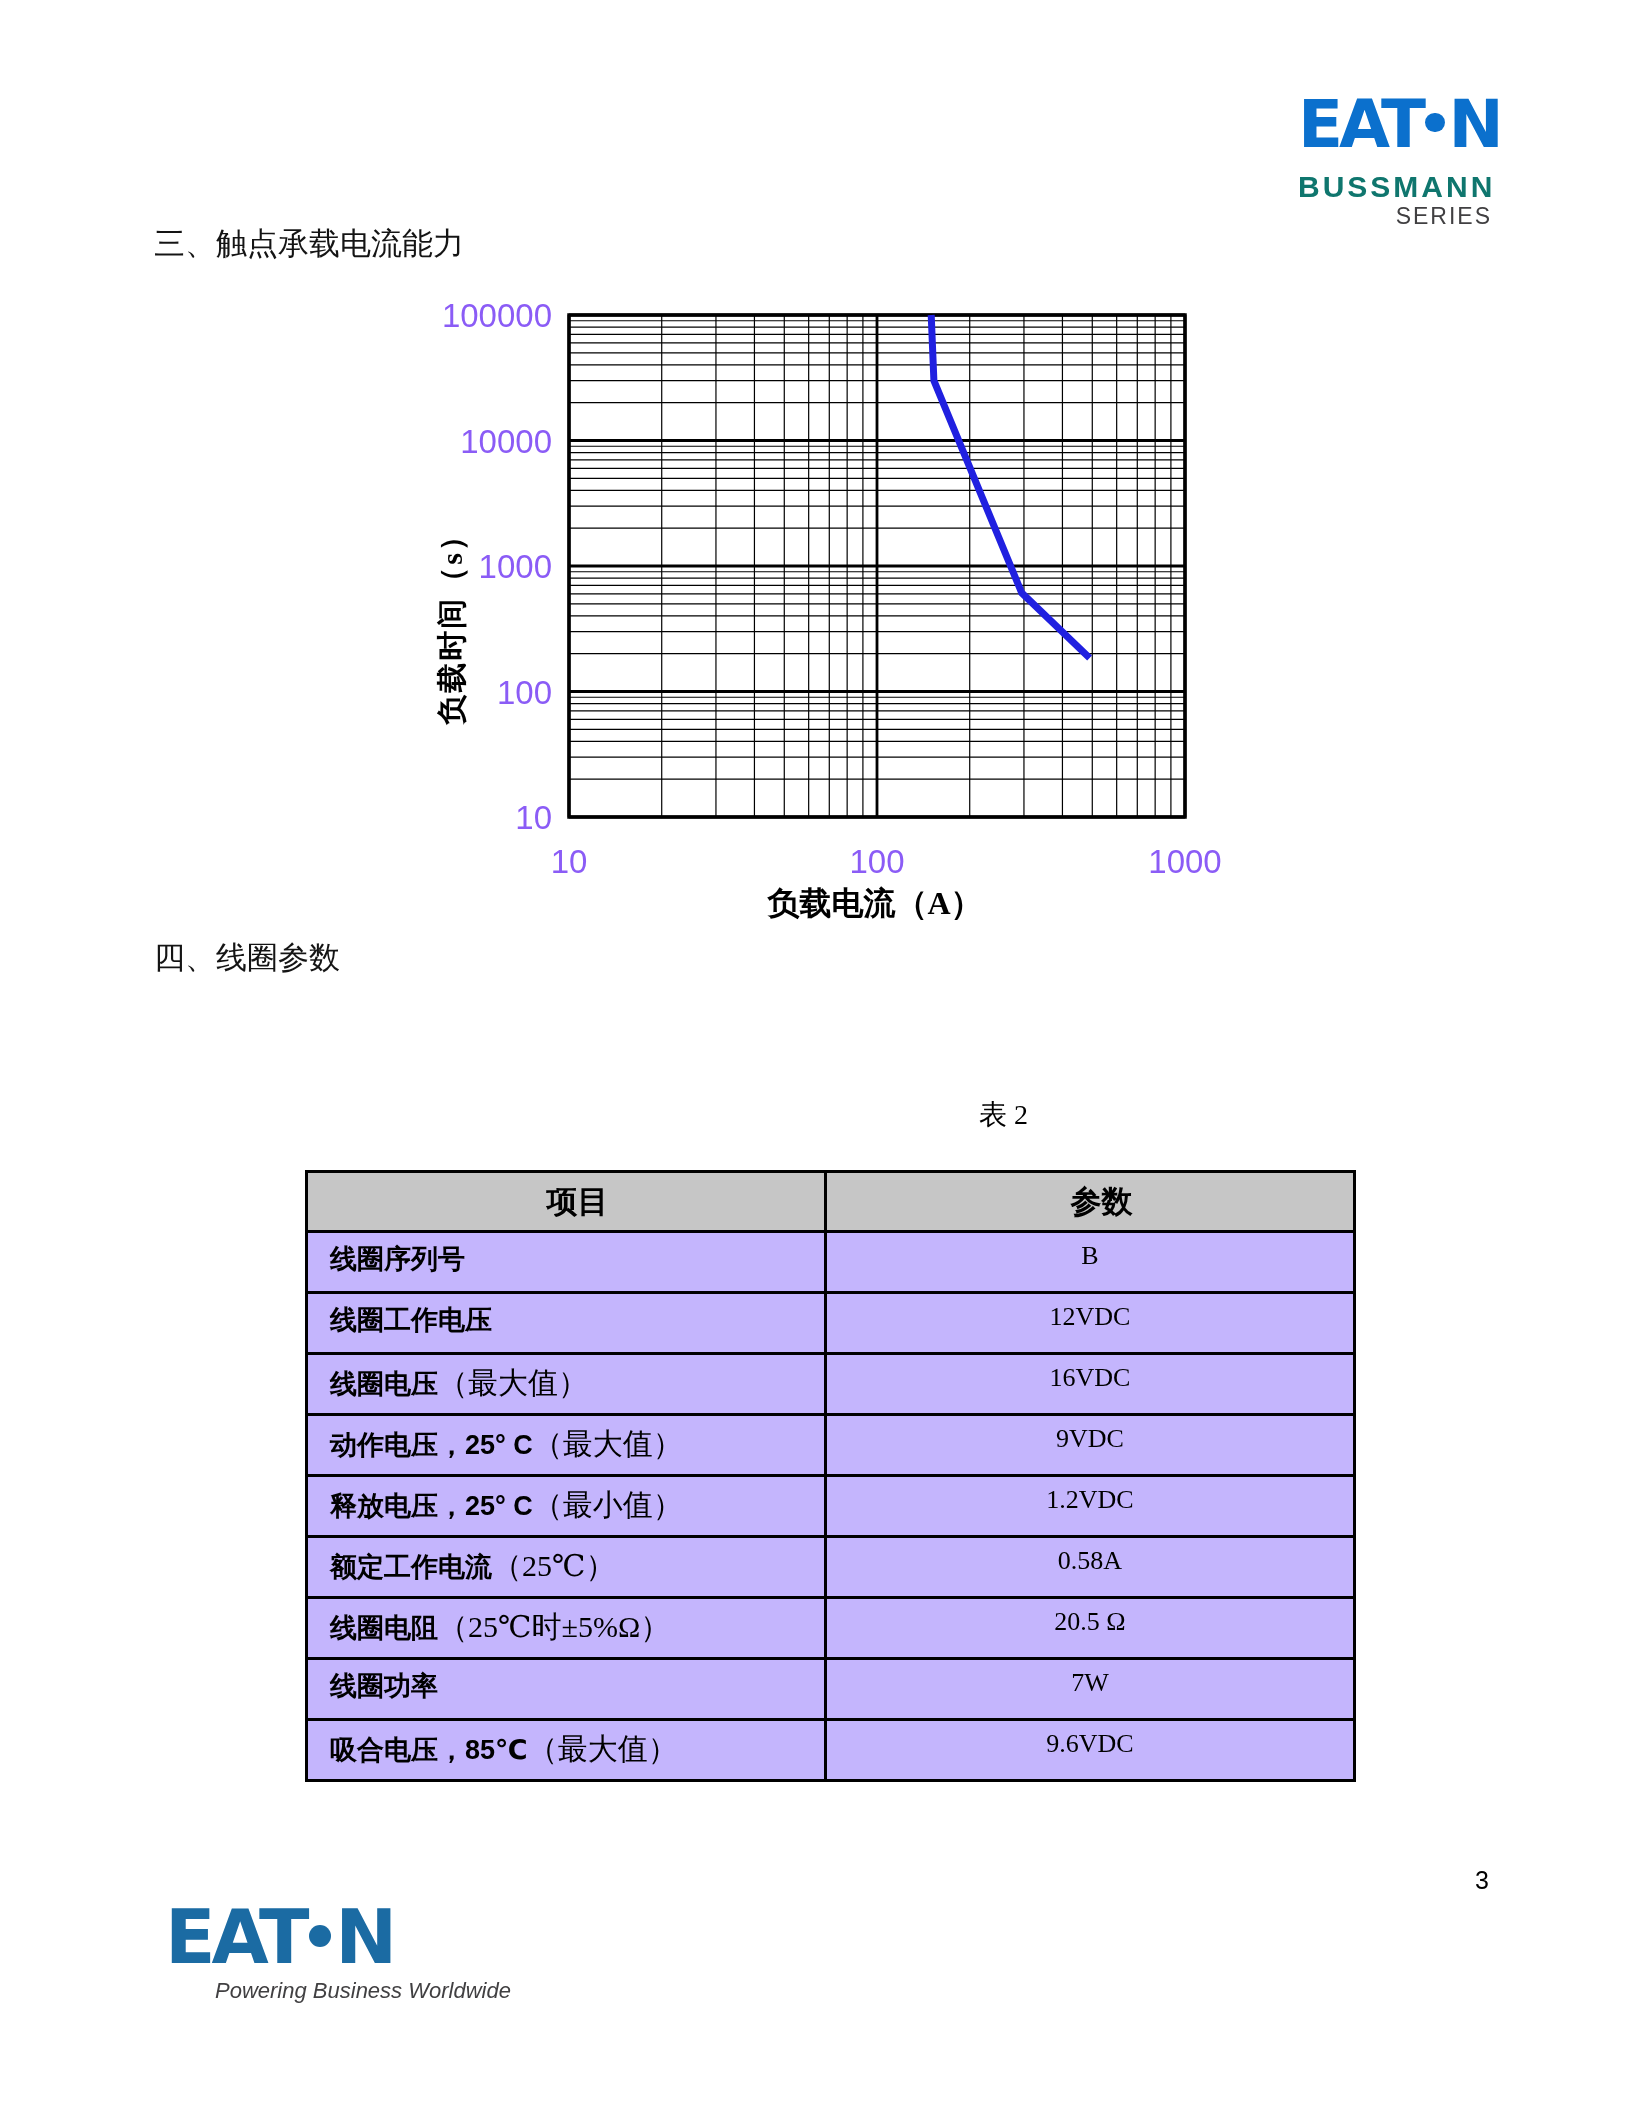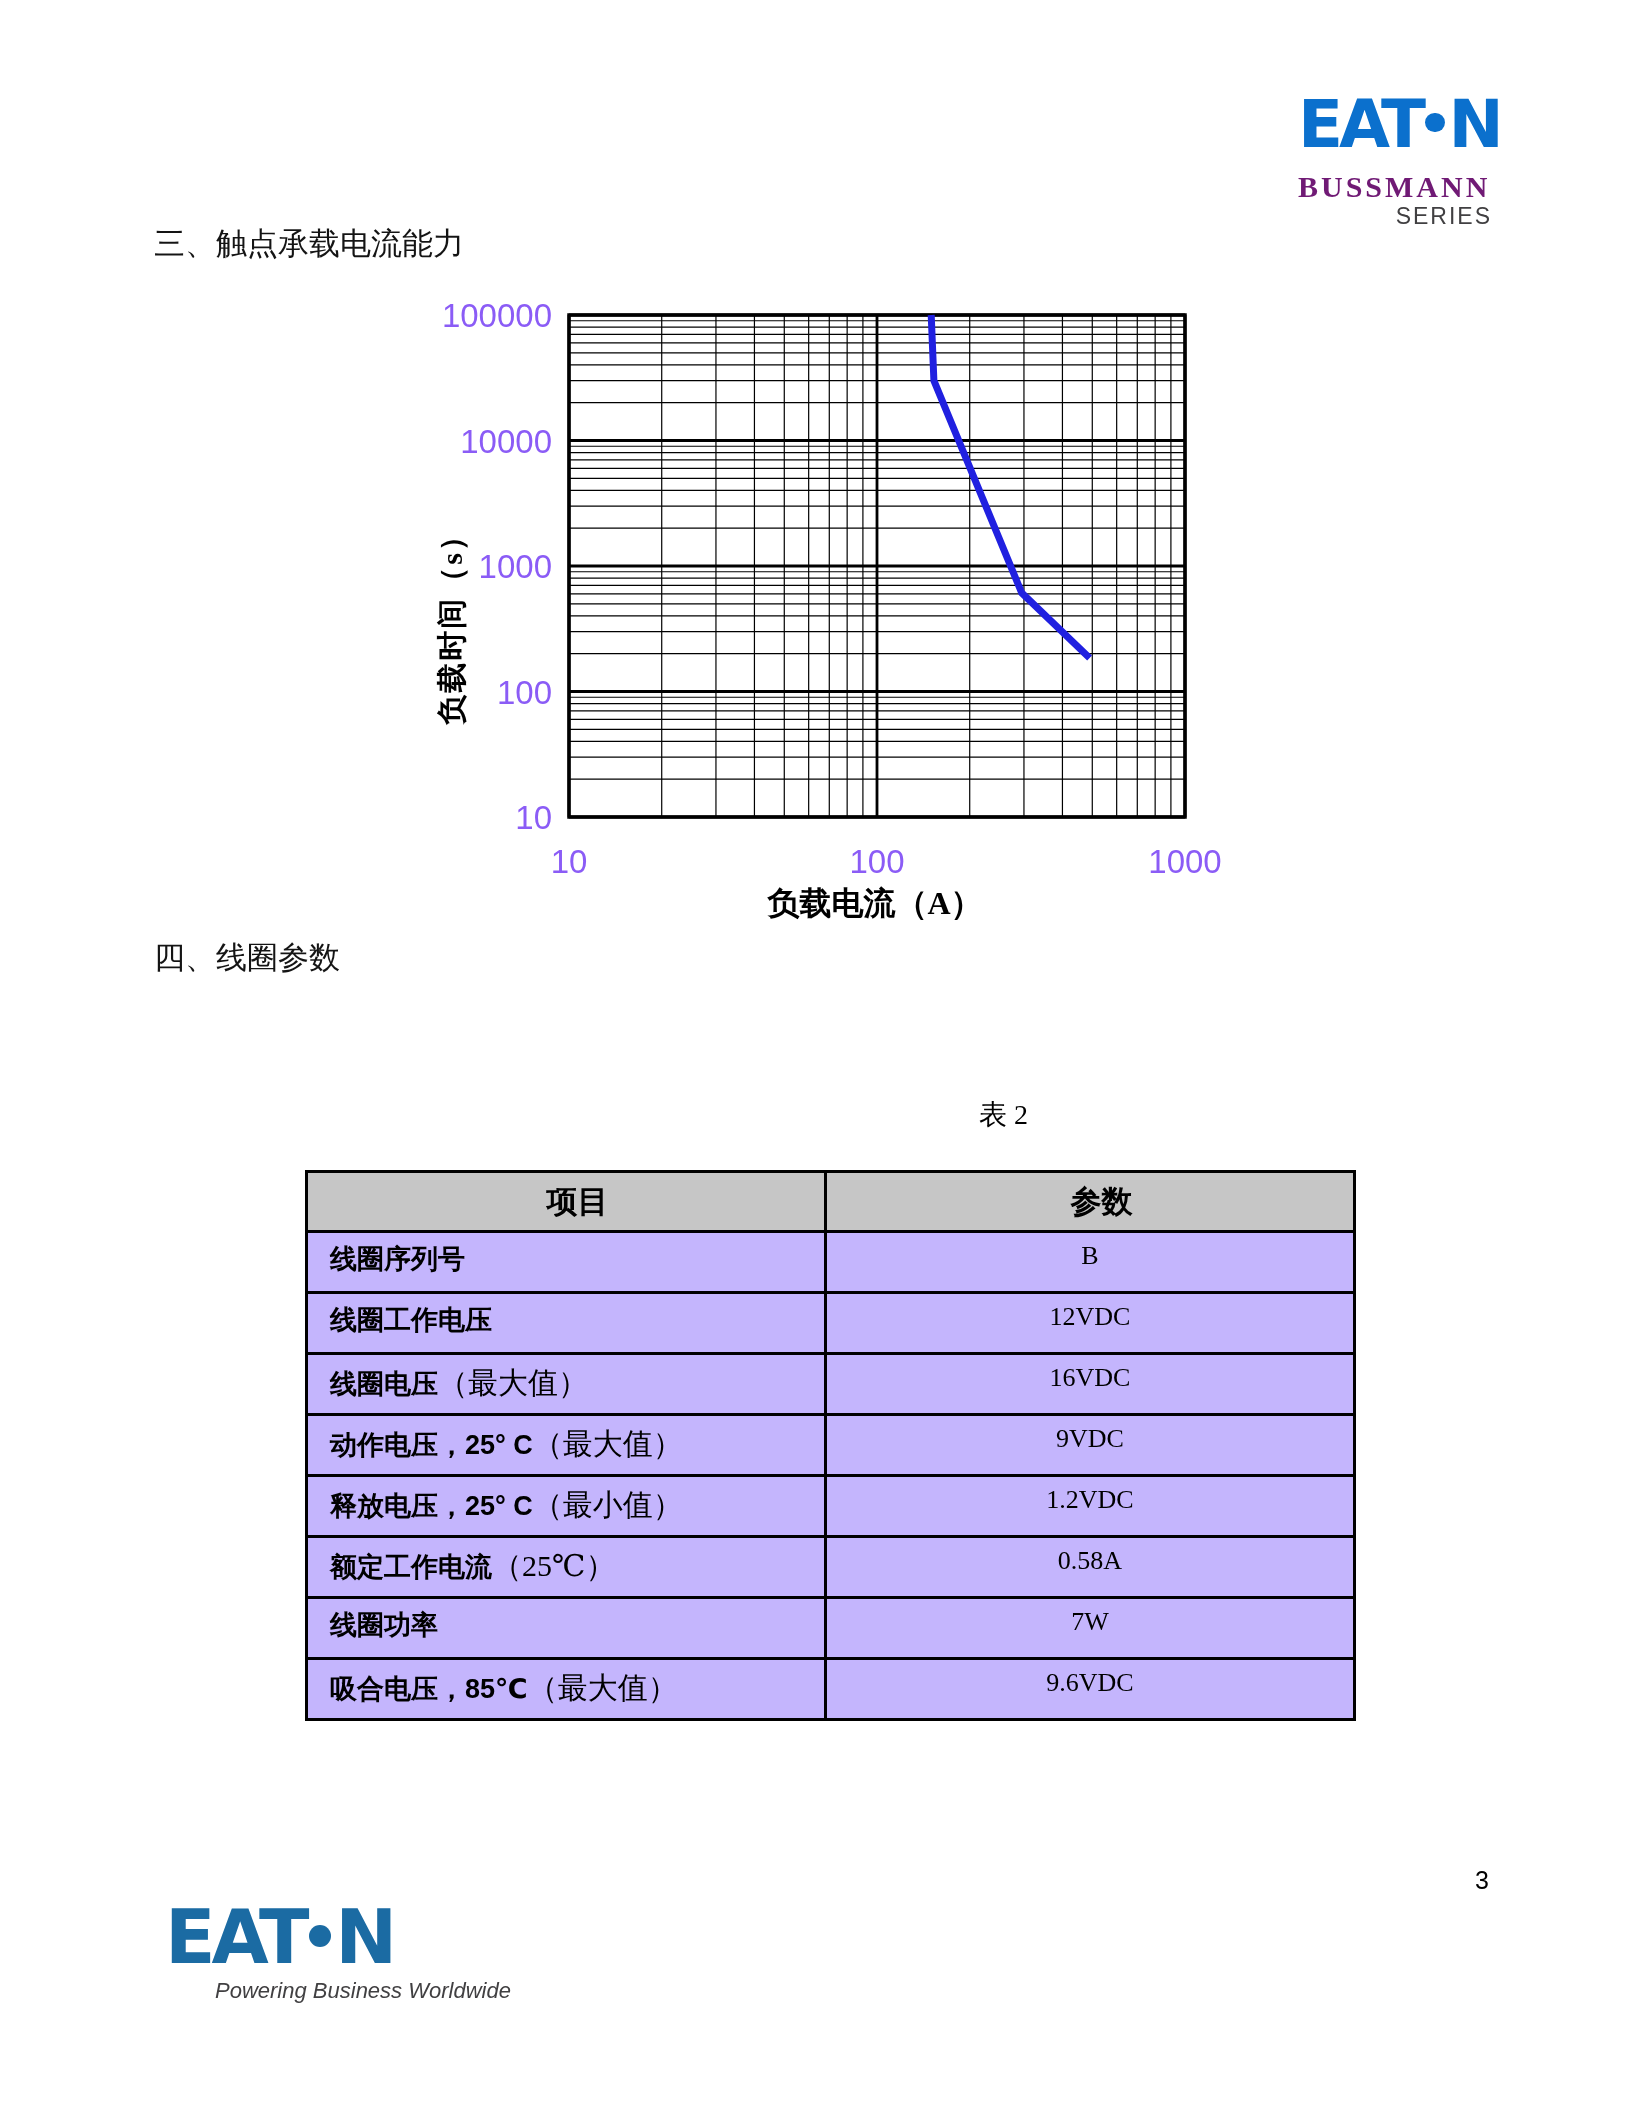--- a/index.html
+++ b/index.html
@@ -7,22 +7,22 @@
         font-family:"Liberation Serif","DejaVu Serif",serif;color:#000;}
   .abs{position:absolute;}
 
   
   .eaton-wordmark{font-family:"DejaVu Sans","Liberation Sans",sans-serif;font-weight:bold;
                   letter-spacing:-4px;line-height:1;white-space:nowrap;}
   .eaton-dot{display:inline-block;border-radius:50%;background:currentColor;
              width:0.30em;height:0.30em;vertical-align:0.22em;margin:0 0.05em;}
   #top-logo{top:92px;left:1298px;width:194px;text-align:left;}
   #top-logo .eaton-wordmark{font-size:66px;}
-  #top-bussmann{font-family:Liberation Serif, serif;font-weight:bold;
-                font-size:30px;letter-spacing:3px;color:#701a75;margin-top:14px;line-height:1;}
+  #top-bussmann{font-family:Liberation Sans, sans-serif;font-weight:bold;
+                font-size:30px;letter-spacing:3px;color:#0f766e;margin-top:14px;line-height:1;}
   #top-series{font-family:"Liberation Sans","DejaVu Sans",sans-serif;font-size:23px;
               letter-spacing:2px;color:#414042;text-align:right;margin-top:3px;line-height:1;}
   #bottom-logo{top:1900px;left:165px;}
   #bottom-logo .eaton-wordmark{font-size:74px;}
   #bottom-tagline{font-family:"Liberation Sans","DejaVu Sans",sans-serif;font-style:italic;
                   font-size:22px;color:#414042;margin-top:6px;margin-left:50px;white-space:nowrap;line-height:1;}
 
   
   .sec-heading{font-size:31px;color:#141414;line-height:1;white-space:nowrap;}
   #sec3{left:154px;top:228px;}
@@ -173,20 +173,24 @@
           </tr>
           <tr>
             <td class="item"><span>释放电压，25° C</span><span class="note">（最小值）</span></td>
             <td class="val">1.2VDC</td>
           </tr>
           <tr>
             <td class="item"><span>额定工作电流</span><span class="note">（25℃）</span></td>
             <td class="val">0.58A</td>
           </tr>
           <tr>
+            <td class="item"><span>线圈电阻</span><span class="note">（25℃时±5%Ω）</span></td>
+            <td class="val">20.5 Ω</td>
+          </tr>
+          <tr>
             <td class="item"><span>线圈功率</span></td>
             <td class="val">7W</td>
           </tr>
           <tr>
             <td class="item"><span>吸合电压，85℃</span><span class="note">（最大值）</span></td>
             <td class="val">9.6VDC</td>
           </tr>
         </tbody>
     </table>
   </div>

